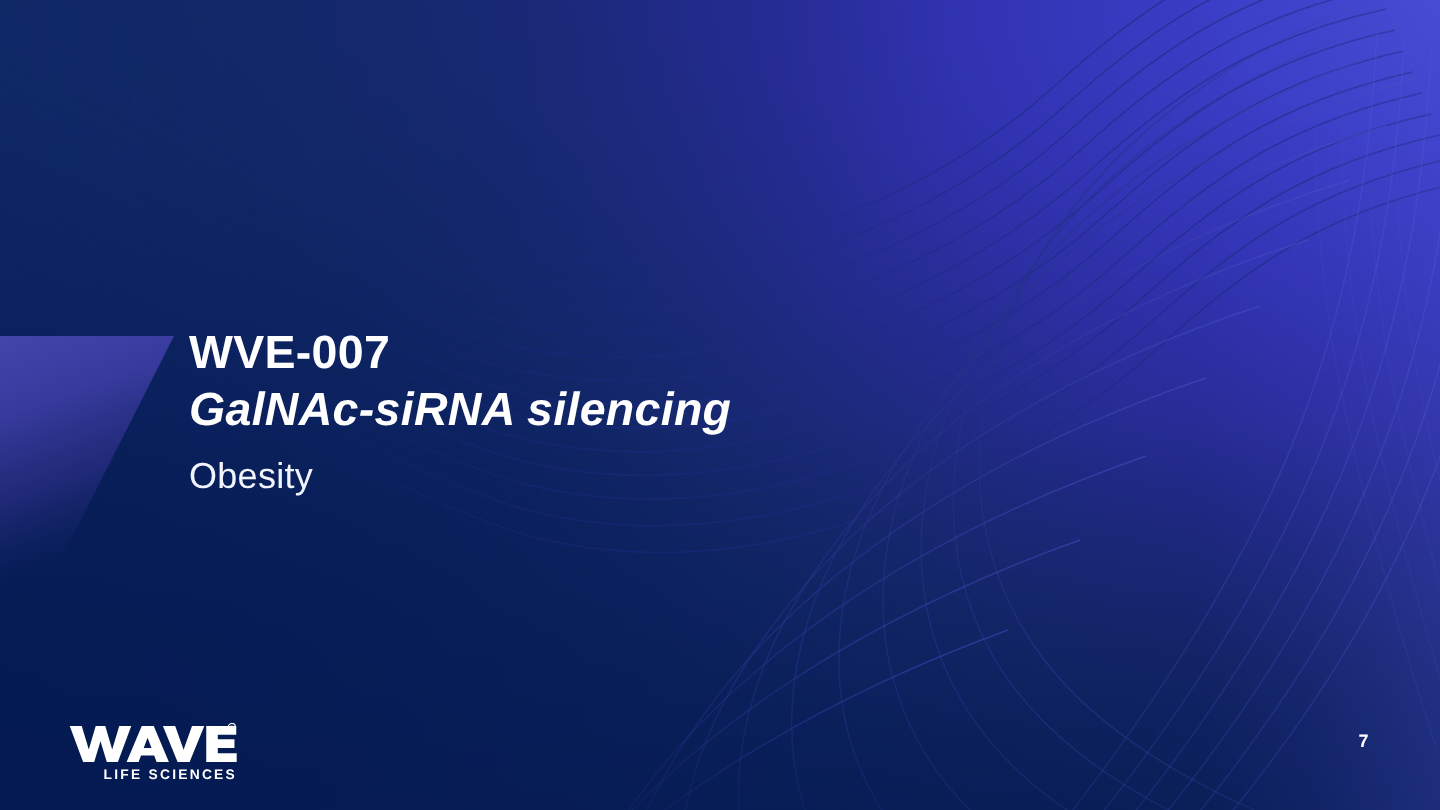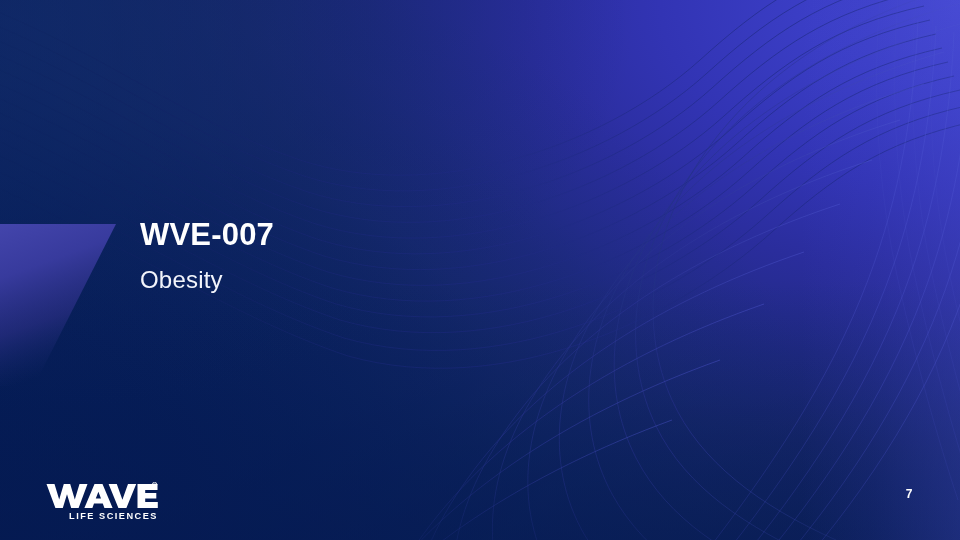--- a/index.html
+++ b/index.html
@@ -89,21 +89,21 @@
     position: absolute;
     left: -40px;
     top: 224px;
     width: 156px;
     height: 162px;
   }
 
   
   .title-block {
     position: absolute;
-    left: 140px;
+    left: 126px;
     top: 216px;
     width: 640px;
   }
   .title-line1 {
     font-size: 31px;
     font-weight: bold;
     color: #ffffff;
     line-height: 38px;
     letter-spacing: 0.2px;
     white-space: nowrap;
@@ -257,20 +257,21 @@
         <stop offset="38%" stop-color="#3e3ea6" stop-opacity="0.88"></stop>
         <stop offset="70%" stop-color="#2e3089" stop-opacity="0.62"></stop>
         <stop offset="100%" stop-color="#1b2a70" stop-opacity="0.0"></stop>
       </linearGradient>
     </defs>
     <path d="M 0,0 L 156,0 L 74,162 L 0,162 Z" fill="url(#accentGrad)"></path>
   </svg>
 
   <div class="title-block">
     <div class="title-line1">WVE-007</div>
+    <div class="title-line2">GalNAc-siRNA silencing</div>
     <div class="subtitle">Obesity</div>
   </div>
 
   <svg class="logo" viewBox="0 0 112 40">
 
     <g fill="#ffffff">
 
       <path d="M 0.5,2 L 8.5,2 L 13.2,17.6 L 17.8,2 L 24.2,2 L 28.8,17.6 L 33.5,2 L 41.5,2 L 32.6,26 L 25.2,26 L 21,12.2 L 16.8,26 L 9.4,26 Z"></path>
 
       <path d="M 48.5,2 L 56.5,2 L 66.6,26 L 58.4,26 L 56.8,21.6 L 48,21.6 L 46.4,26 L 38.4,26 Z M 52.4,9.8 L 49.8,16.6 L 55,16.6 Z"></path>

